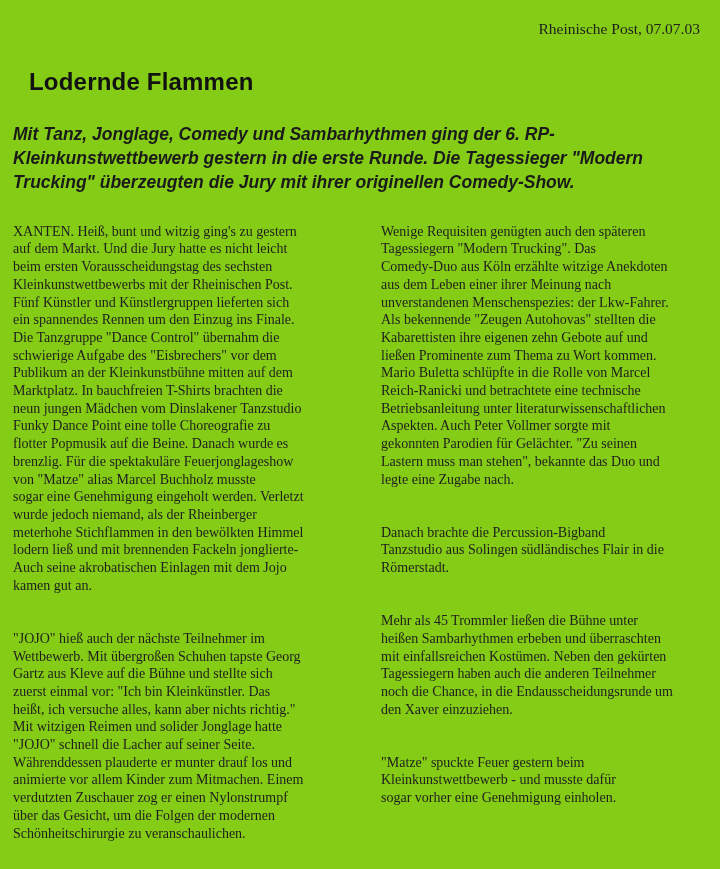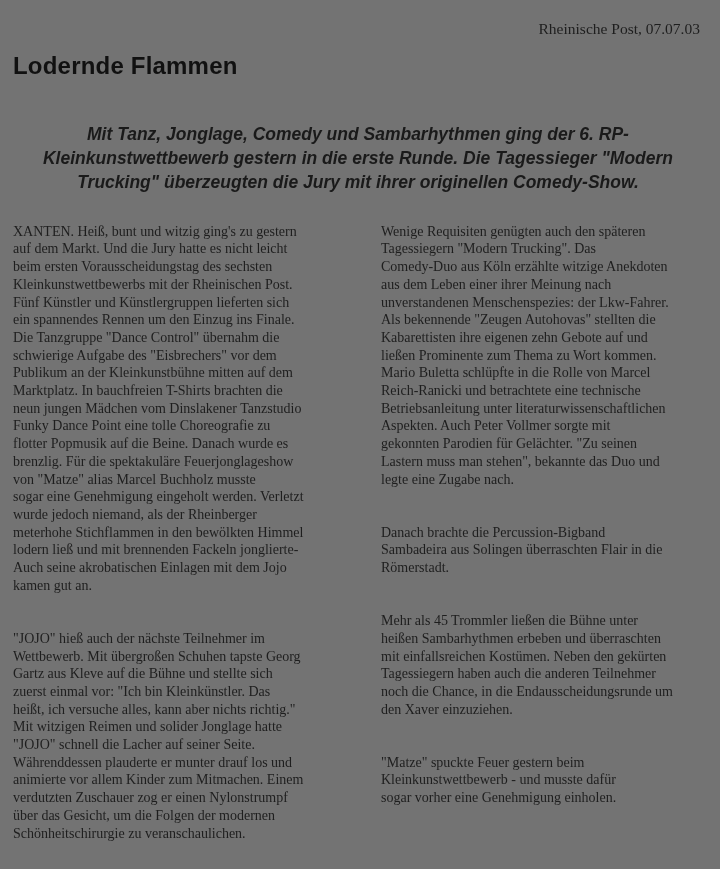--- a/index.html
+++ b/index.html
@@ -4,57 +4,56 @@
 <style>
   html, body {
     margin: 0;
     padding: 0;
     background: #ffffff;
   }
   .page {
     position: relative;
     width: 720px;
     height: 869px;
-    background: #737373;
+    background: #84cc16;
     color: #1e1e1e;
     font-family: "Liberation Serif", serif;
     overflow: hidden;
   }
   .source {
     position: absolute;
     top: 20px;
     right: 20px;
     font-size: 15.5px;
     font-family: "Liberation Serif", serif;
     color: #1e1e1e;
   }
   .title {
     position: absolute;
     top: 52px;
     left: 13px;
-    margin: 0;
+    margin: 16px;
     font-family: "Liberation Sans", sans-serif;
     font-weight: bold;
     font-size: 24px;
     letter-spacing: 0.2px;
     color: #111111;
   }
   .lead {
     position: absolute;
     top: 122px;
     left: 13px;
     width: 690px;
     font-family: "Liberation Sans", sans-serif;
     font-weight: bold;
     font-style: italic;
     font-size: 17.5px;
     line-height: 24px;
     white-space: pre-line;
     color: #1a1a1a;
-    text-align: center;
   }
   .columns {
     position: absolute;
     top: 205px;
     left: 13px;
     display: flex;
     gap: 16px;
   }
   .col {
     font-size: 14px;
@@ -129,21 +128,21 @@
 Kabarettisten ihre eigenen zehn Gebote auf und
 ließen Prominente zum Thema zu Wort kommen.
 Mario Buletta schlüpfte in die Rolle von Marcel
 Reich-Ranicki und betrachtete eine technische
 Betriebsanleitung unter literaturwissenschaftlichen
 Aspekten. Auch Peter Vollmer sorgte mit
 gekonnten Parodien für Gelächter. "Zu seinen
 Lastern muss man stehen", bekannte das Duo und
 legte eine Zugabe nach.</p>
       <p>Danach brachte die Percussion-Bigband
-Sambadeira aus Solingen überraschten Flair in die
+Tanzstudio aus Solingen südländisches Flair in die
 Römerstadt.</p>
       <p>Mehr als 45 Trommler ließen die Bühne unter
 heißen Sambarhythmen erbeben und überraschten
 mit einfallsreichen Kostümen. Neben den gekürten
 Tagessiegern haben auch die anderen Teilnehmer
 noch die Chance, in die Endausscheidungsrunde um
 den Xaver einzuziehen.</p>
       <p>"Matze" spuckte Feuer gestern beim
 Kleinkunstwettbewerb - und musste dafür
 sogar vorher eine Genehmigung einholen.</p>

